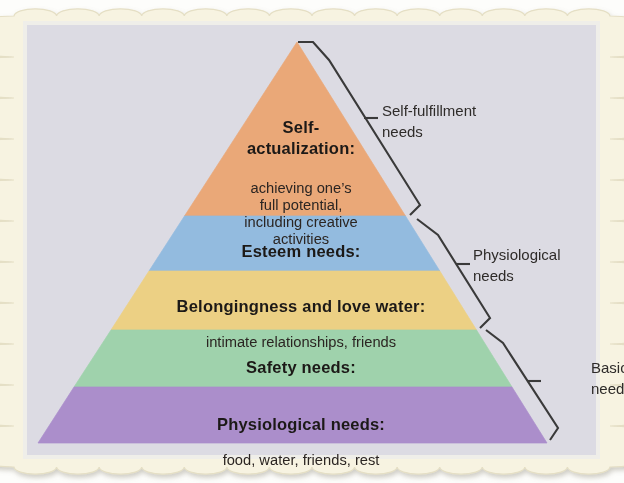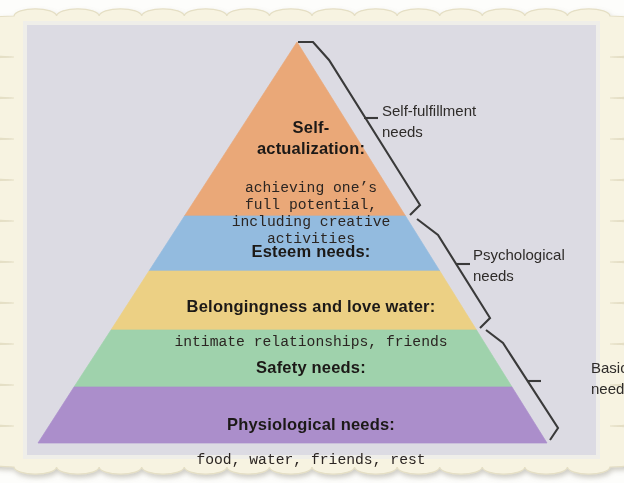--- a/index.html
+++ b/index.html
@@ -7,23 +7,23 @@
     position:relative;width:624px;height:483px;background:#fdfdfb;overflow:hidden;
     font-family:"Liberation Sans","DejaVu Sans",sans-serif;
   }
   .stage svg{position:absolute;left:0;top:0;}
   .frame-path{fill:#f7f3e1;stroke:#e5dfc5;stroke-width:1.2;}
   .panel-edge{fill:#efeee9;}
   .panel-rect{}
   .pyr{stroke-width:.7;}
   .brace{fill:none;stroke-width:2.1;stroke-linecap:butt;stroke-linejoin:miter;}
   .txt{position:absolute;color:#242021;white-space:pre-line;}
-  .lvl{left:14px;width:594px;text-align:center;}
+  .lvl{left:4px;width:594px;text-align:center;}
   .lvl-title{font-weight:bold;font-size:16.5px;line-height:19px;letter-spacing:.2px;color:#1c1917;}
-  .lvl-desc{font-size:14.7px;line-height:16.5px;color:#2b2522;font-family:Liberation Mono, monospace;}
+  .lvl-desc{font-size:14.7px;line-height:16.5px;color:#2b2522;}
   .lvl1{top:99px;}
   .lvl1 .lvl-title{line-height:21px;}
   .lvl1 .lvl-desc{margin-top:3px;line-height:17px;}
   .lvl2{top:224px;}
   .lvl3{top:279px;}
   .lvl4{top:340px;}
   .lvl5{top:397px;}
   .grp{font-size:15px;line-height:21px;text-align:left;color:#2e2b29;}
   .g1{left:382px;top:100px;}
   .g2{left:473px;top:244px;}
@@ -90,18 +90,18 @@
     <div class="lvl-title">Safety needs:</div>
   </div>
 
   <div class="txt lvl lvl5">
     <div class="lvl-title">Physiological needs:</div>
     <div class="lvl-desc">food, water, friends, rest</div>
   </div>
 
   <div class="txt grp g1">Self-fulfillment
 needs</div>
-  <div class="txt grp g2">Psychological
+  <div class="txt grp g2">Physiological
 needs</div>
   <div class="txt grp g3">Basic
 needs</div>
 
 </div>
 
 </body></html>

